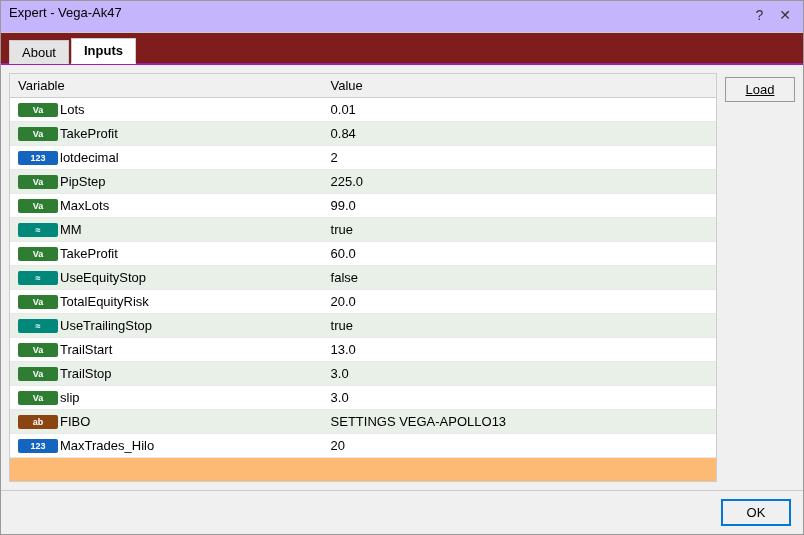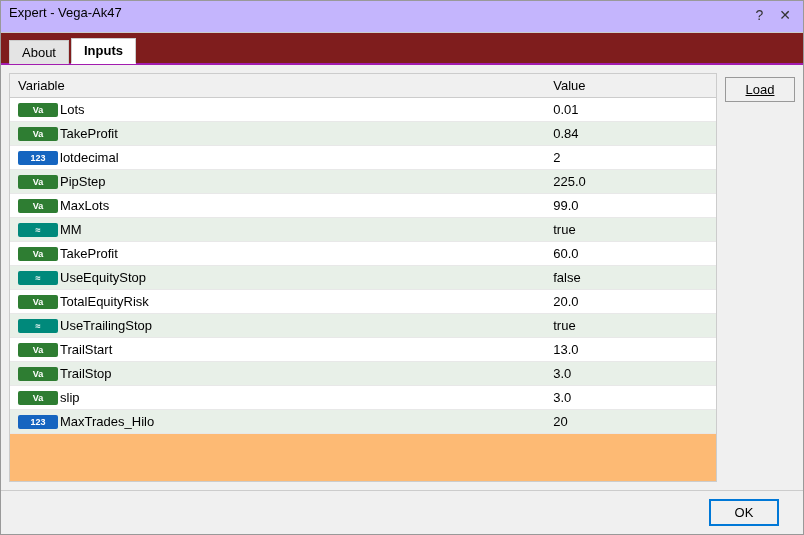--- a/index.html
+++ b/index.html
@@ -158,21 +158,21 @@
       padding: 4px 16px;
       font-size: 13px;
       cursor: pointer;
       min-width: 70px;
       text-align: center;
     }
     .bottom-bar {
       display: flex;
       justify-content: flex-end;
       align-items: center;
-      padding: 8px 24px;
+      padding: 8px 12px;
       gap: 16px;
       border-top: 1px solid #ccc;
       background: #f0f0f0;
     }
     .bottom-btn {
       padding: 4px 20px;
       font-size: 13px;
       cursor: pointer;
       background: #f0f0f0;
       border: 1px solid #999;
@@ -330,20 +330,29 @@
                   <div class="var-cell">
                     <span class="var-icon icon-va">Va</span>
                     <span>slip</span>
                   </div>
                 </td>
                 <td>3.0</td>
               </tr>
               <tr>
                 <td>
                   <div class="var-cell">
+                    <span class="var-icon icon-ab">ab</span>
+                    <span>FIBO</span>
+                  </div>
+                </td>
+                <td>SETTINGS VEGA-APOLLO13</td>
+              </tr>
+              <tr>
+                <td>
+                  <div class="var-cell">
                     <span class="var-icon icon-123">123</span>
                     <span>MaxTrades_Hilo</span>
                   </div>
                 </td>
                 <td>20</td>
               </tr>
             </tbody>
         </table>
       </div>
     </div>

